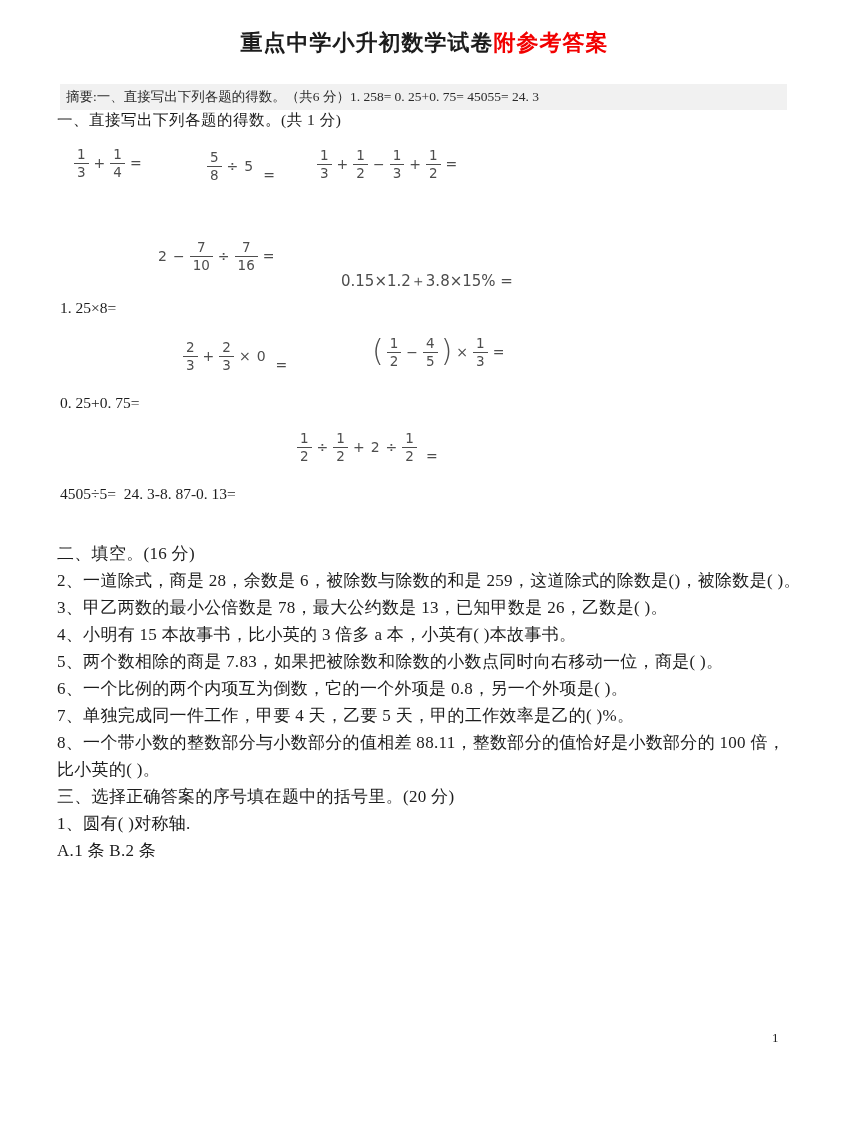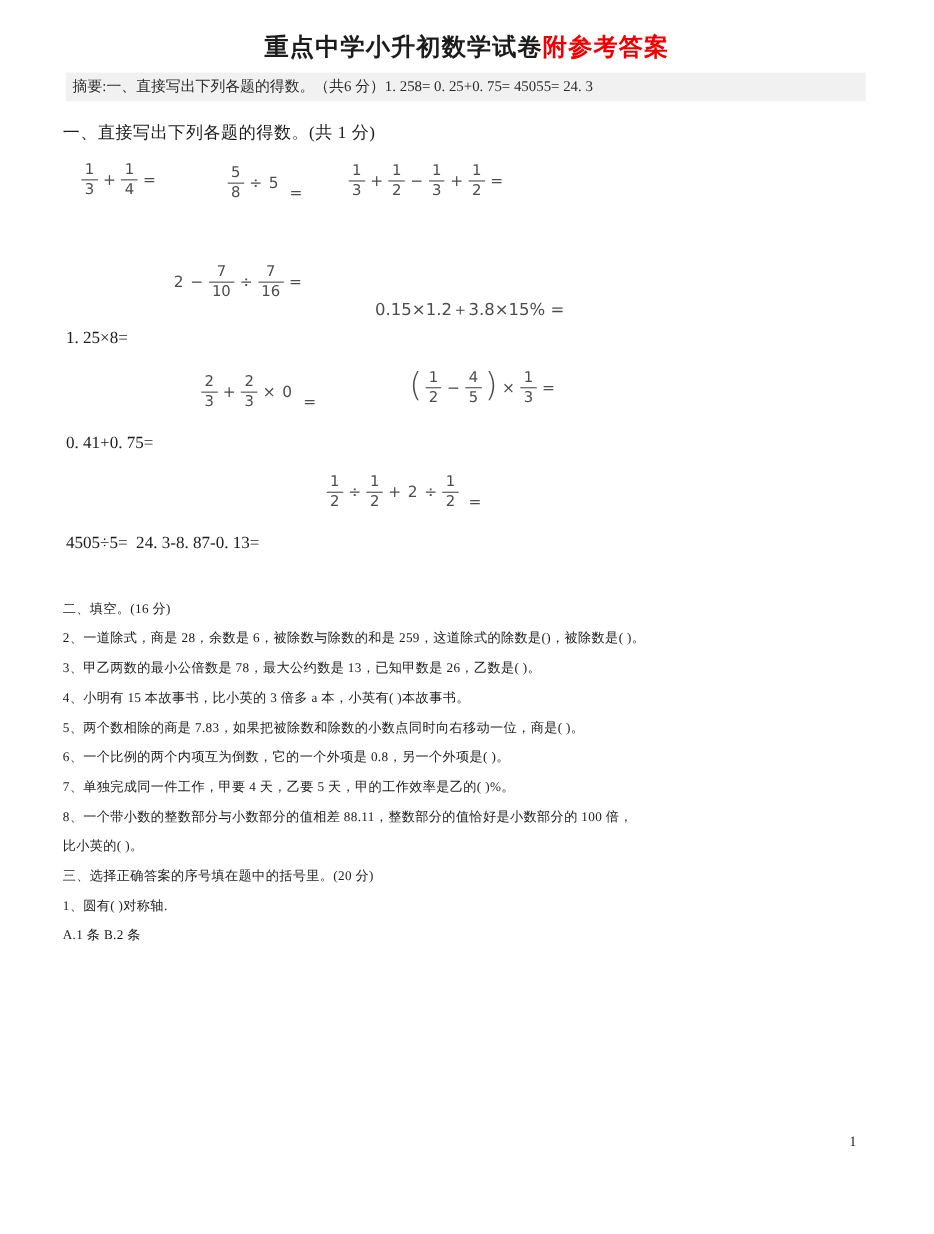--- a/index.html
+++ b/index.html
@@ -13,21 +13,21 @@
     overflow:hidden;
   }
   .title {
     position:absolute; top:28px; left:0; width:100%;
     text-align:center;
     font-size:22px; font-weight:bold;
     letter-spacing:1px;
   }
   .title .red { color:#f20000; }
   .abstract {
-    position:absolute; top:66px; left:60px; width:727px; height:26px;
+    position:absolute; top:84px; left:60px; width:727px; height:26px;
     background:#f1f1f1;
     font-size:13.5px; color:#2b2b2b;
     line-height:26px;
     padding-left:6px;
     white-space:pre;
     overflow:hidden;
   }
   .s1-heading {
     position:absolute; top:110px; left:57px;
     font-size:15.5px; letter-spacing:0.5px;
@@ -70,21 +70,21 @@
   .fpos3 { left:155px; top:241px; }
   .fpos4 { left:338px; top:272px; font-size:15px; }
   .fpos5 { left:57px;  top:299px; }
   .fpos6 { left:181px; top:341px; }
   .fpos7 { left:371px; top:337px; }
   .fpos8 { left:57px;  top:394px; }
   .fpos9 { left:295px; top:432px; }
   .fpos10{ left:57px;  top:485px; }
   .text-block {
     position:absolute; top:540px; left:57px; width:792px;
-    font-size:12px; line-height:27px;
+    font-size:17px; line-height:27px;
     letter-spacing:0.3px;
   }
   .line { white-space:pre-wrap; }
   .page-number {
     position:absolute; left:772px; top:1030px;
     font-size:13px; color:#222;
   }
 </style>
 </head>
 <body>
@@ -98,21 +98,21 @@
   <div class="s1-heading">一、直接写出下列各题的得数。(共 1 分)</div>
 
   <div class="formula img-formula fpos0"><span class="frac"><span class="fn">1</span><span class="fd">3</span></span><span class="op">+</span><span class="frac"><span class="fn">1</span><span class="fd">4</span></span><span class="op">=</span></div>
   <div class="formula img-formula fpos1"><span class="frac"><span class="fn">5</span><span class="fd">8</span></span><span class="op">÷</span><span class="op">5</span><span class="op low">=</span></div>
   <div class="formula img-formula fpos2"><span class="frac"><span class="fn">1</span><span class="fd">3</span></span><span class="op">+</span><span class="frac"><span class="fn">1</span><span class="fd">2</span></span><span class="op">−</span><span class="frac"><span class="fn">1</span><span class="fd">3</span></span><span class="op">+</span><span class="frac"><span class="fn">1</span><span class="fd">2</span></span><span class="op">=</span></div>
   <div class="formula img-formula fpos3"><span class="op">2</span><span class="op">−</span><span class="frac"><span class="fn">7</span><span class="fd">10</span></span><span class="op">÷</span><span class="frac"><span class="fn">7</span><span class="fd">16</span></span><span class="op">=</span></div>
   <div class="formula img-formula fpos4"><span class="op">0.15×1.2＋3.8×15% =</span></div>
   <div class="formula text-formula fpos5"><span class="op">1. 25×8=</span></div>
   <div class="formula img-formula fpos6"><span class="frac"><span class="fn">2</span><span class="fd">3</span></span><span class="op">+</span><span class="frac"><span class="fn">2</span><span class="fd">3</span></span><span class="op">×</span><span class="op">0</span><span class="op low">=</span></div>
   <div class="formula img-formula fpos7"><span class="paren">(</span><span class="frac"><span class="fn">1</span><span class="fd">2</span></span><span class="op">−</span><span class="frac"><span class="fn">4</span><span class="fd">5</span></span><span class="paren">)</span><span class="op">×</span><span class="frac"><span class="fn">1</span><span class="fd">3</span></span><span class="op">=</span></div>
-  <div class="formula text-formula fpos8"><span class="op">0. 41+0. 75=</span></div>
+  <div class="formula text-formula fpos8"><span class="op">0. 25+0. 75=</span></div>
   <div class="formula img-formula fpos9"><span class="frac"><span class="fn">1</span><span class="fd">2</span></span><span class="op">÷</span><span class="frac"><span class="fn">1</span><span class="fd">2</span></span><span class="op">+</span><span class="op">2</span><span class="op">÷</span><span class="frac"><span class="fn">1</span><span class="fd">2</span></span><span class="op low">=</span></div>
   <div class="formula text-formula fpos10"><span class="op">4505÷5=  24. 3-8. 87-0. 13=</span></div>
 
   <div class="text-block">
     <div class="line">二、填空。(16 分)</div>
     <div class="line">2、一道除式，商是 28，余数是 6，被除数与除数的和是 259，这道除式的除数是()，被除数是( )。</div>
     <div class="line">3、甲乙两数的最小公倍数是 78，最大公约数是 13，已知甲数是 26，乙数是( )。</div>
     <div class="line">4、小明有 15 本故事书，比小英的 3 倍多 a 本，小英有( )本故事书。</div>
     <div class="line">5、两个数相除的商是 7.83，如果把被除数和除数的小数点同时向右移动一位，商是( )。</div>
     <div class="line">6、一个比例的两个内项互为倒数，它的一个外项是 0.8，另一个外项是( )。</div>

